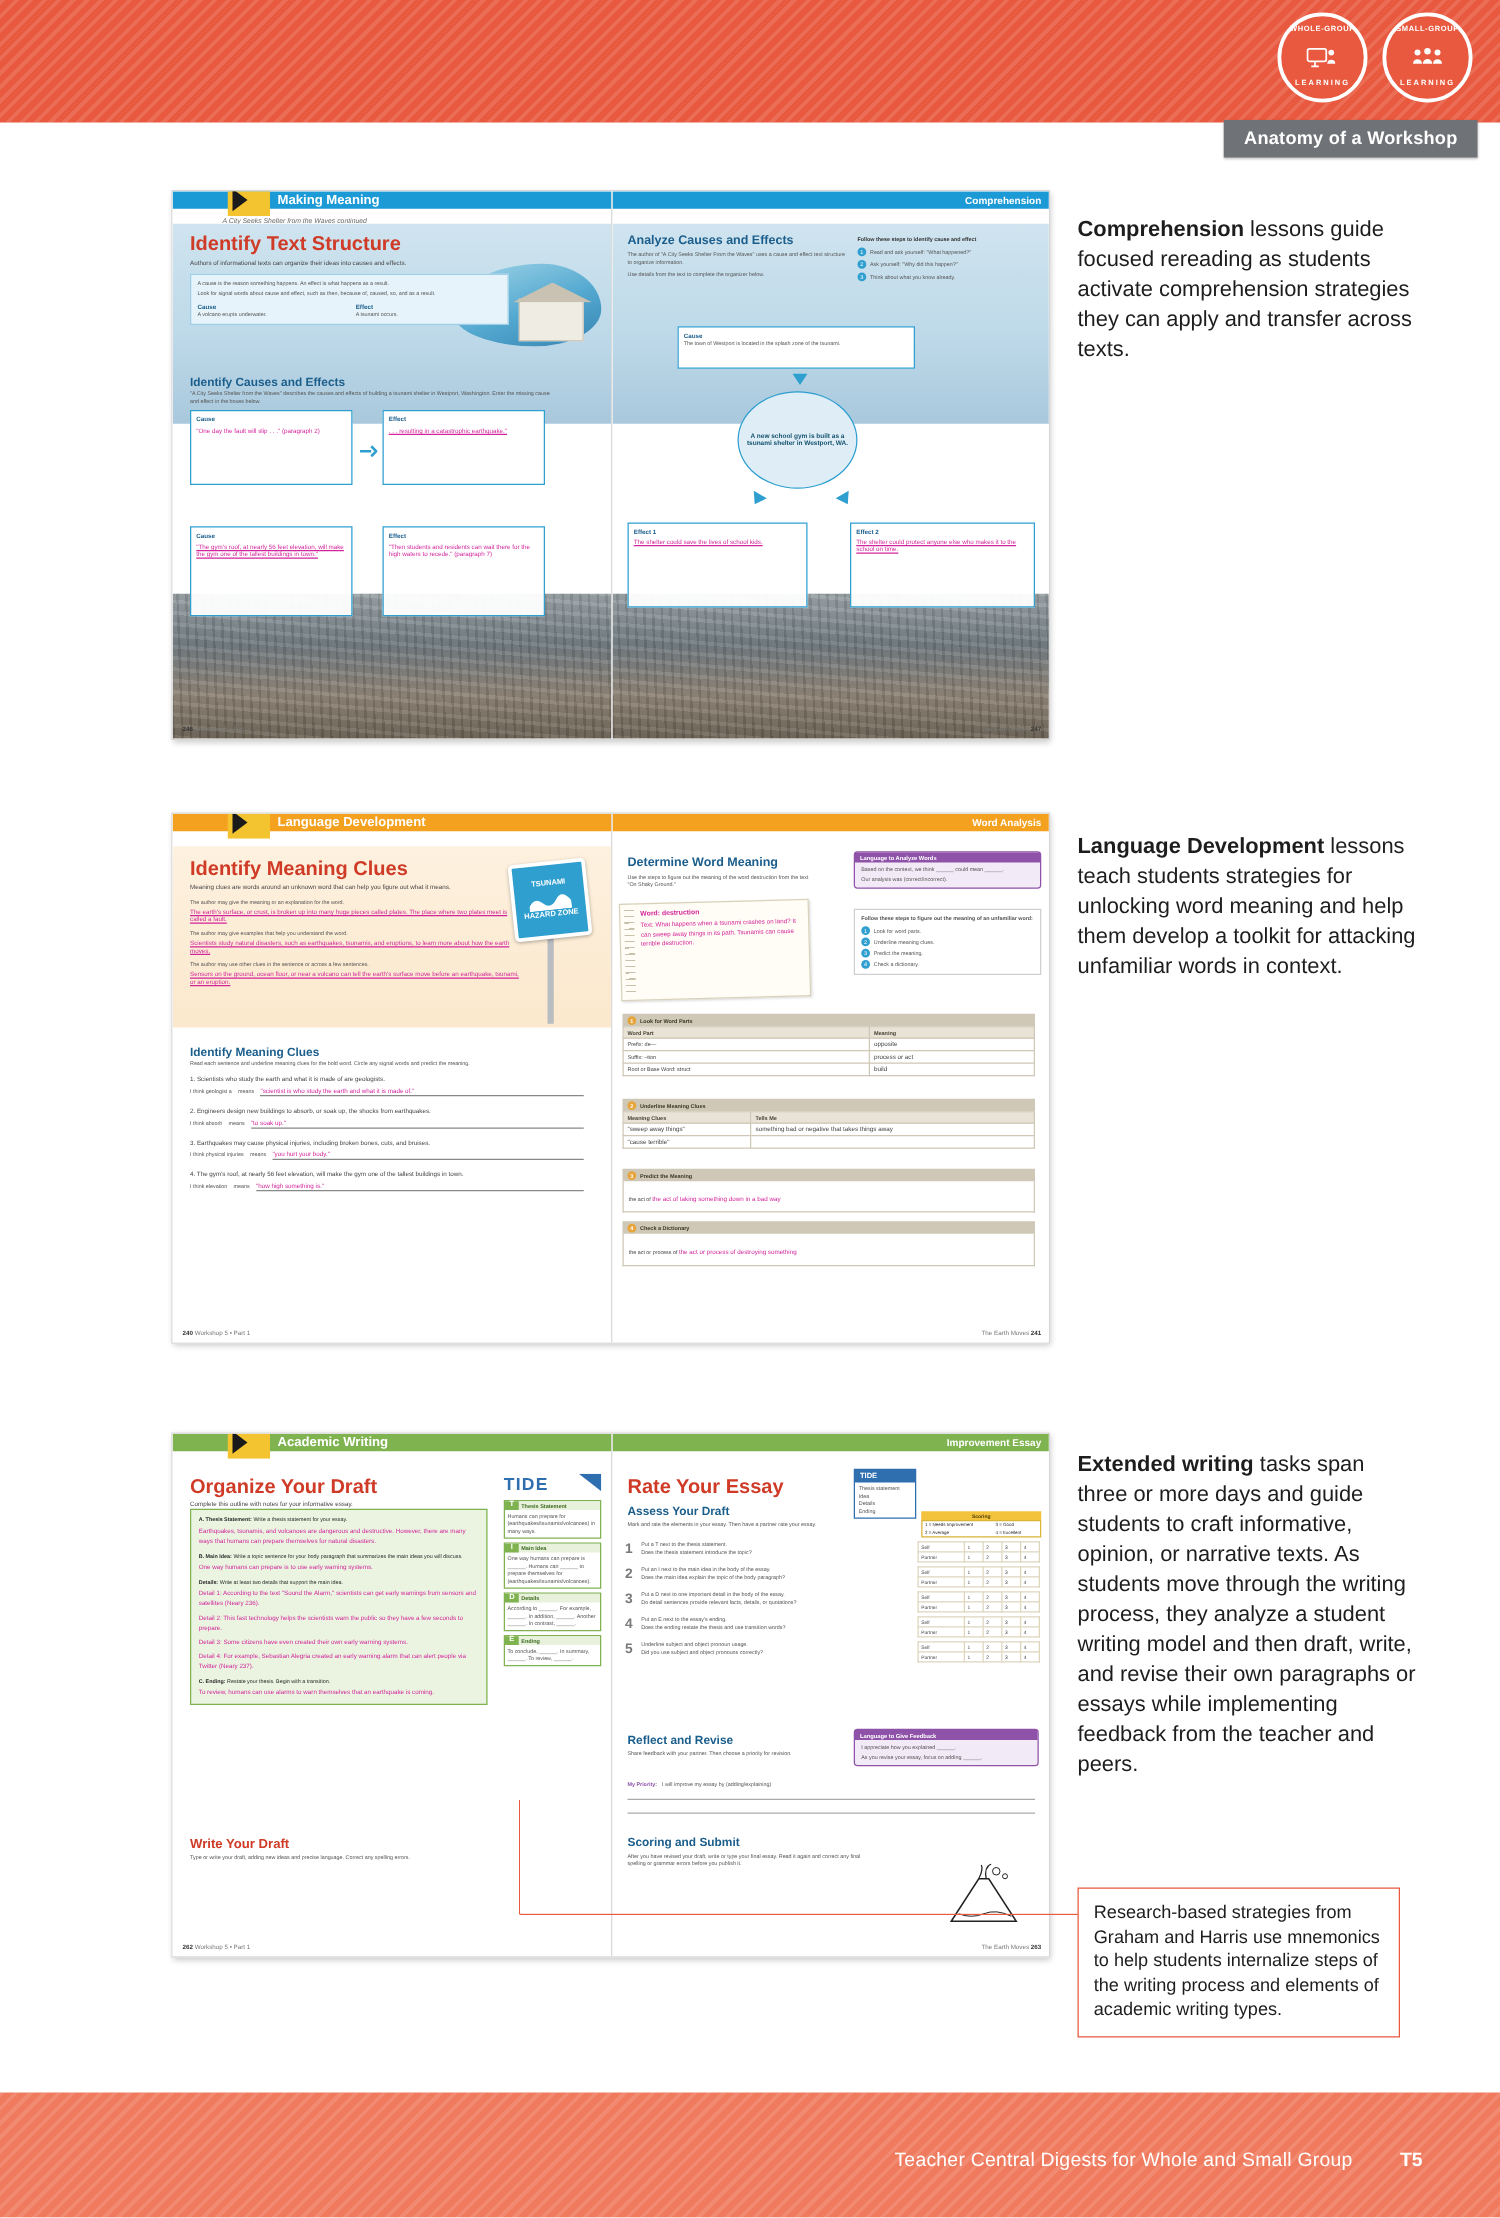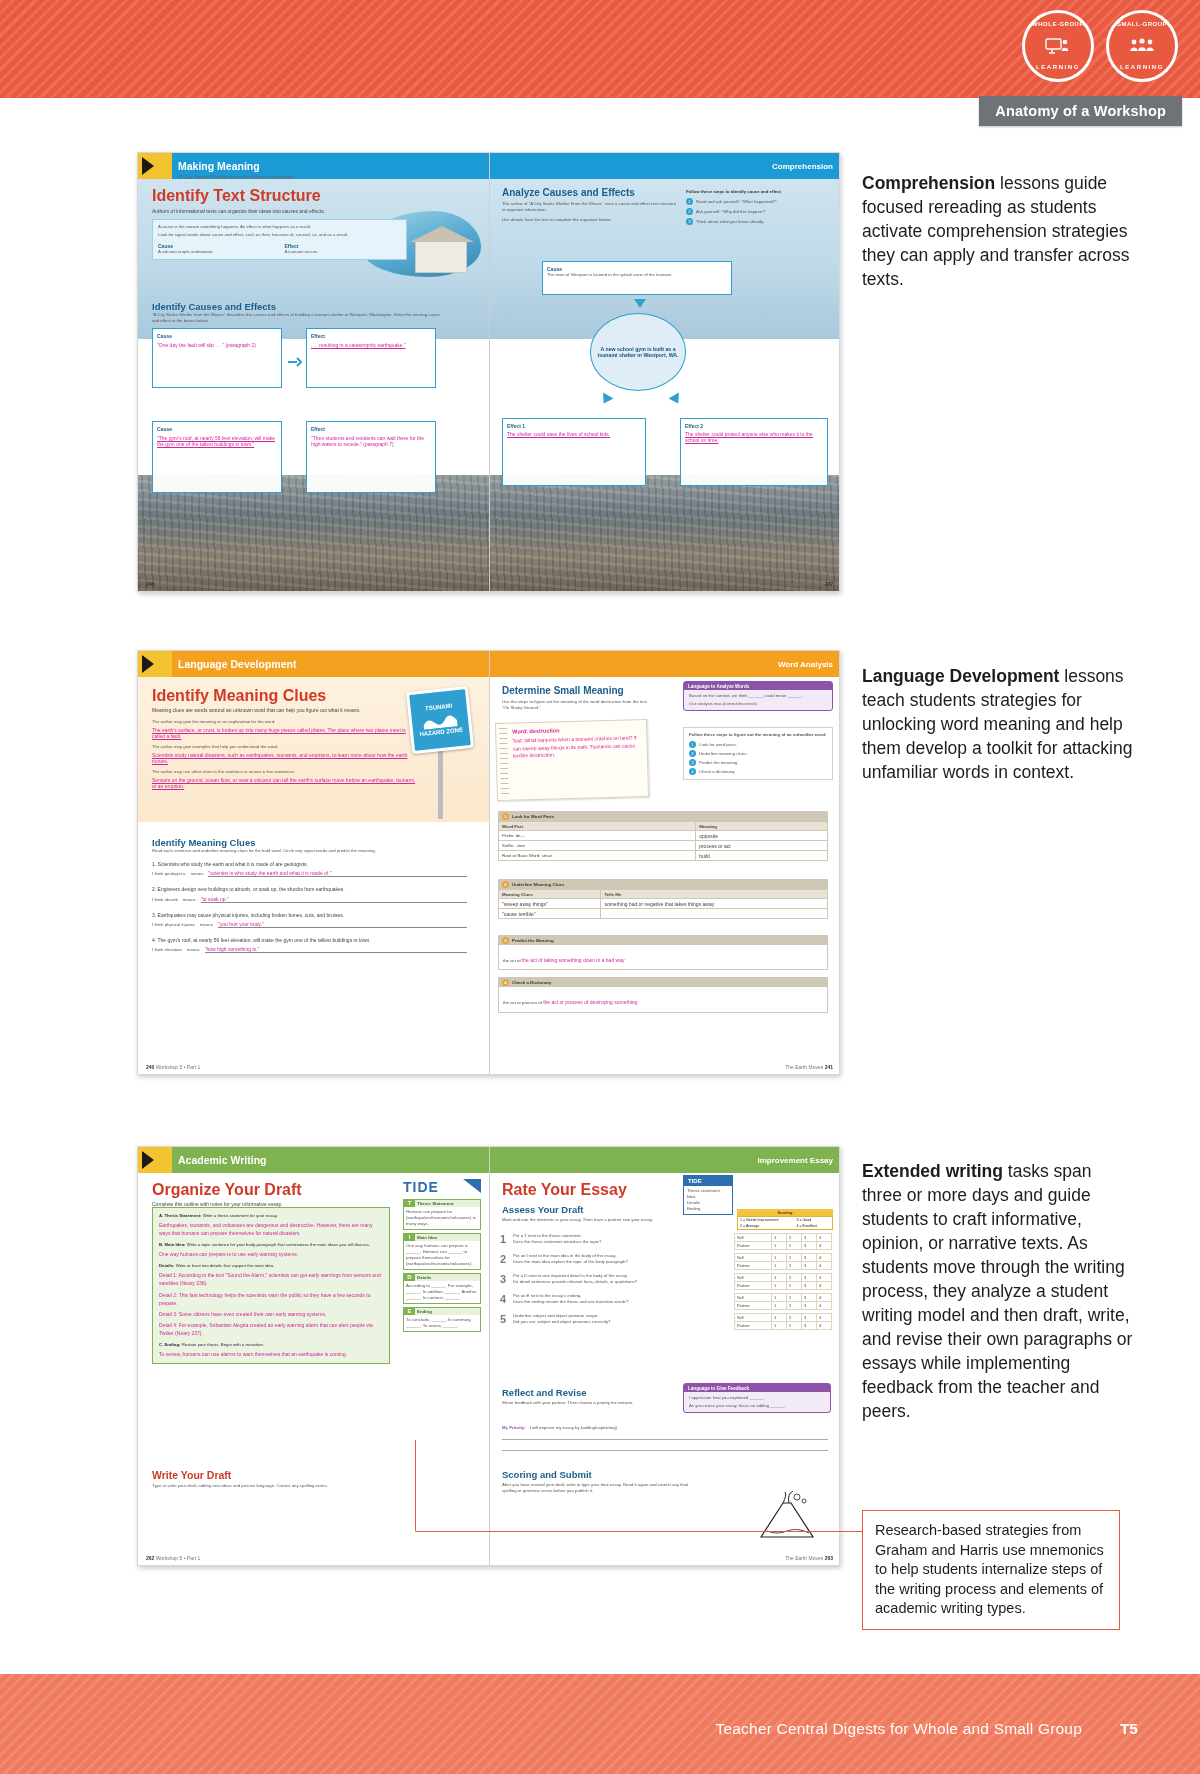--- a/index.html
+++ b/index.html
@@ -45,21 +45,21 @@
     overflow:hidden;
   }
   #spread1{ left:137px; top:152px; width:703px; height:440px; }
   #spread2{ left:137px; top:650px; width:703px; height:425px; }
   #spread3{ left:137px; top:1146px; width:703px; height:420px; }
 
   .page-half{ position:absolute; top:0; height:100%; overflow:hidden; background:#fff;}
   .page-left{ left:0; width:352px; border-right:1px solid #cfcfcf;}
   .page-right{ left:352px; width:351px;}
 
-  .bar{ position:absolute; left:0; top:0; height:26px; width:100%; display:flex; align-items:center;}
+  .bar{ position:absolute; left:0; top:0; height:14px; width:100%; display:flex; align-items:center;padding-left:44px;}
   .bar .flagbox{ width:34px; height:26px; position:relative; }
   .bar .title{ font-size:10.5px; font-weight:bold; color:#fff; padding-left:6px; }
   .bar .right-title{ margin-left:auto; font-size:8px; font-weight:bold; color:#fff; padding-right:8px;}
   .subttl{ position:absolute; left:40px; top:21px; font-size:5.5px; color:#666; font-style:italic;}
 
   .ftr{ position:absolute; bottom:4px; font-size:5px; color:#777;}
   .ftr.l{ left:8px; } .ftr.r{ right:8px; }
   .ftr b{ color:#333; }
 
   
@@ -435,21 +435,21 @@
       <span>Workshop 5 • Part 1</span>
     </div>
   </div>
 
   <div class="page-half page-right">
     <div class="bar" style="background:#f4a11f;">
       <div class="right-title">Word Analysis</div>
     </div>
 
     <div style="position:absolute; left:12px; top:34px; width:150px;">
-      <div class="h-blue" style="font-size:10px;">Determine Small Meaning</div>
+      <div class="h-blue" style="font-size:10px;">Determine Word Meaning</div>
       <div class="tinier" style="margin-top:3px;">Use the steps to figure out the meaning of the word destruction from the text "On Shaky Ground."</div>
     </div>
 
     <div class="purple-bubble" style="right:8px; top:30px; width:150px;">
       <div class="purple-hdr">Language to Analyze Words</div>
       <div style="padding:3px 5px;">
         <div class="tinier">Based on the context, we think ______ could mean ______.</div>
         <div class="tinier" style="margin-top:2px;">Our analysis was (correct/incorrect).</div>
       </div>
     </div>

